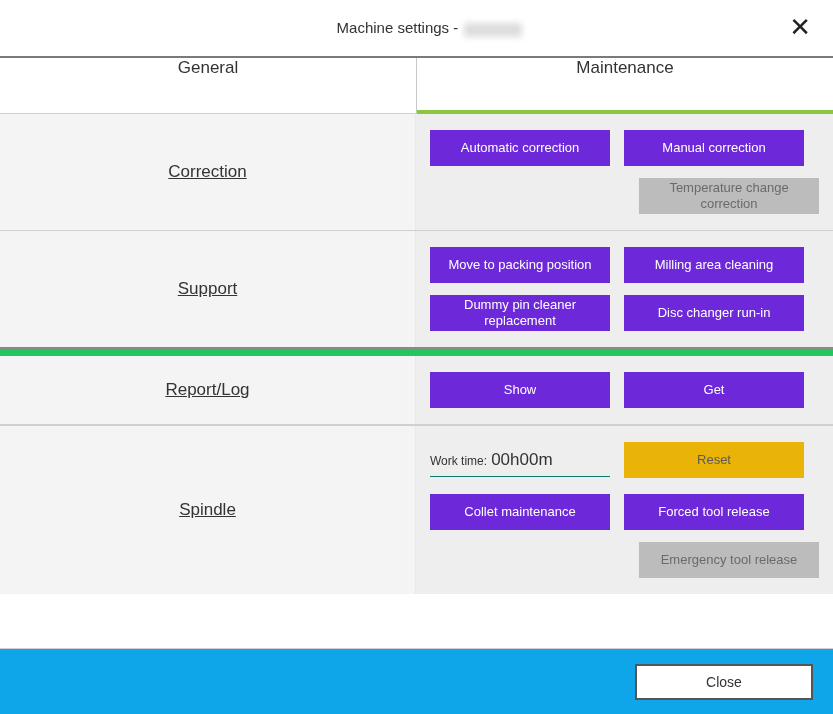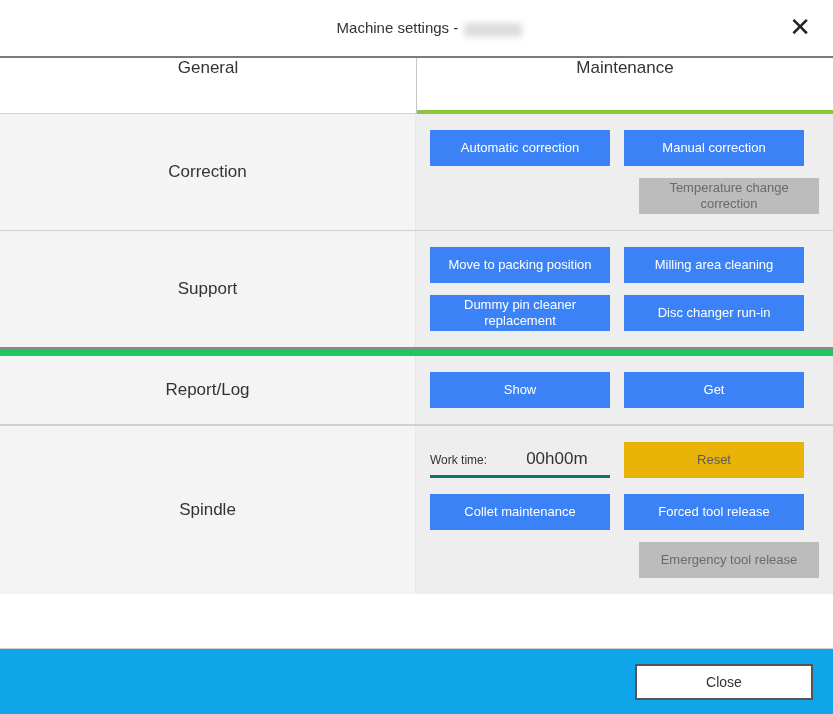--- a/index.html
+++ b/index.html
@@ -96,41 +96,42 @@
     }
     .section-label {
       width: 416px;
       display: flex;
       align-items: center;
       justify-content: center;
       font-size: 17px;
       color: #333;
       background: #f4f4f4;
       border-right: 1px solid #e8e8e8;
+      text-decoration: underline;
     }
     .section-content {
       flex: 1;
       padding: 16px 14px 16px 14px;
       background: #eeeeee;
       display: flex;
       flex-direction: column;
       gap: 12px;
     }
     .btn-row {
       display: flex;
       gap: 14px;
       justify-content: flex-start;
     }
     .btn-row.right {
       justify-content: flex-end;
     }
     .btn {
       width: 180px;
       height: 36px;
-      background: #3b82f6;
+      background: #6d28d9;
       color: #fff;
       border: none;
       font-size: 13px;
       cursor: pointer;
       display: flex;
       align-items: center;
       justify-content: center;
       text-align: center;
       line-height: 1.2;
       padding: 0 6px;
@@ -146,23 +147,23 @@
     .worktime-row {
       display: flex;
       align-items: center;
       gap: 14px;
       margin-bottom: 4px;
     }
     .worktime-box {
       width: 180px;
       display: flex;
       align-items: baseline;
-      border-bottom: 3px solid #0f766e;
+      border-bottom: 1px solid #0f766e;
       padding: 6px 0 6px 0;
-      gap: 39px;
+      gap: 4px;
     }
     .worktime-label {
       font-size: 12px;
       color: #333;
     }
     .worktime-value {
       font-size: 17px;
       color: #333;
     }
     .footer {

